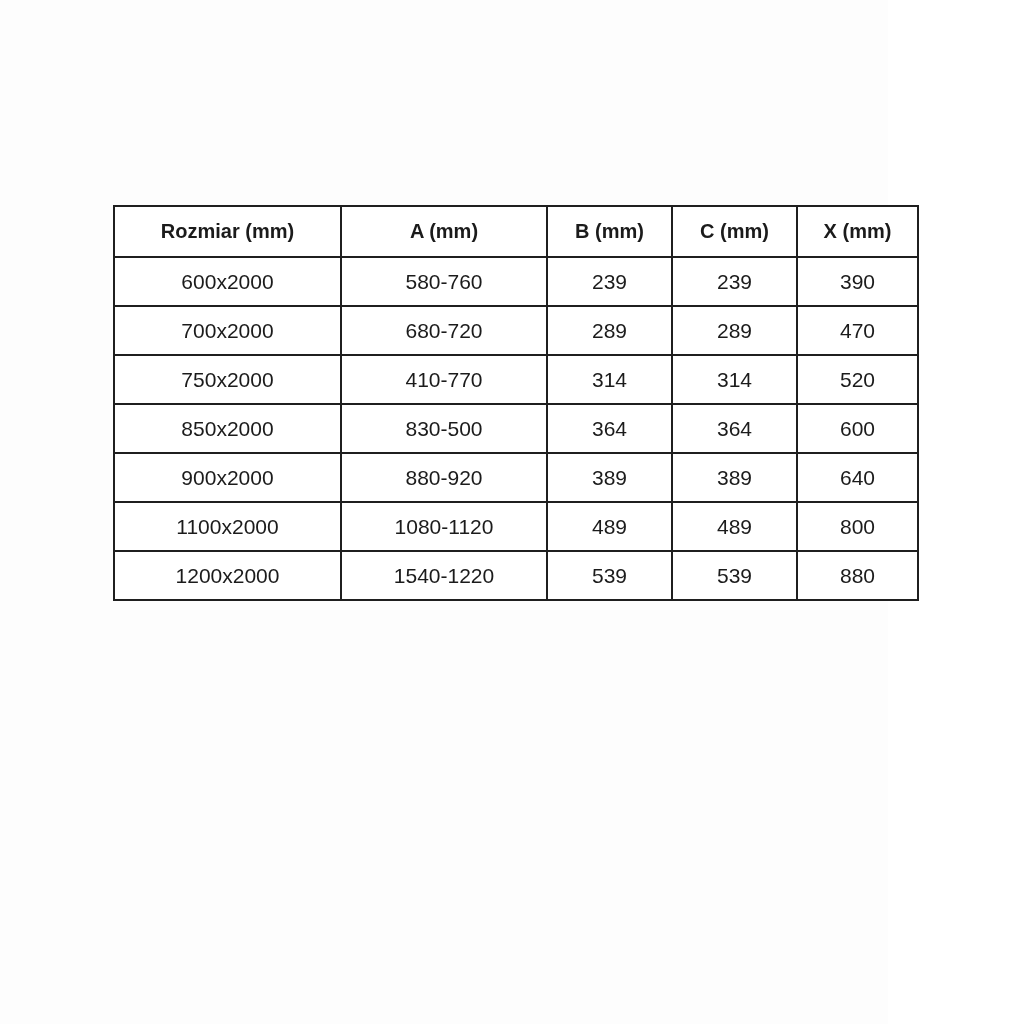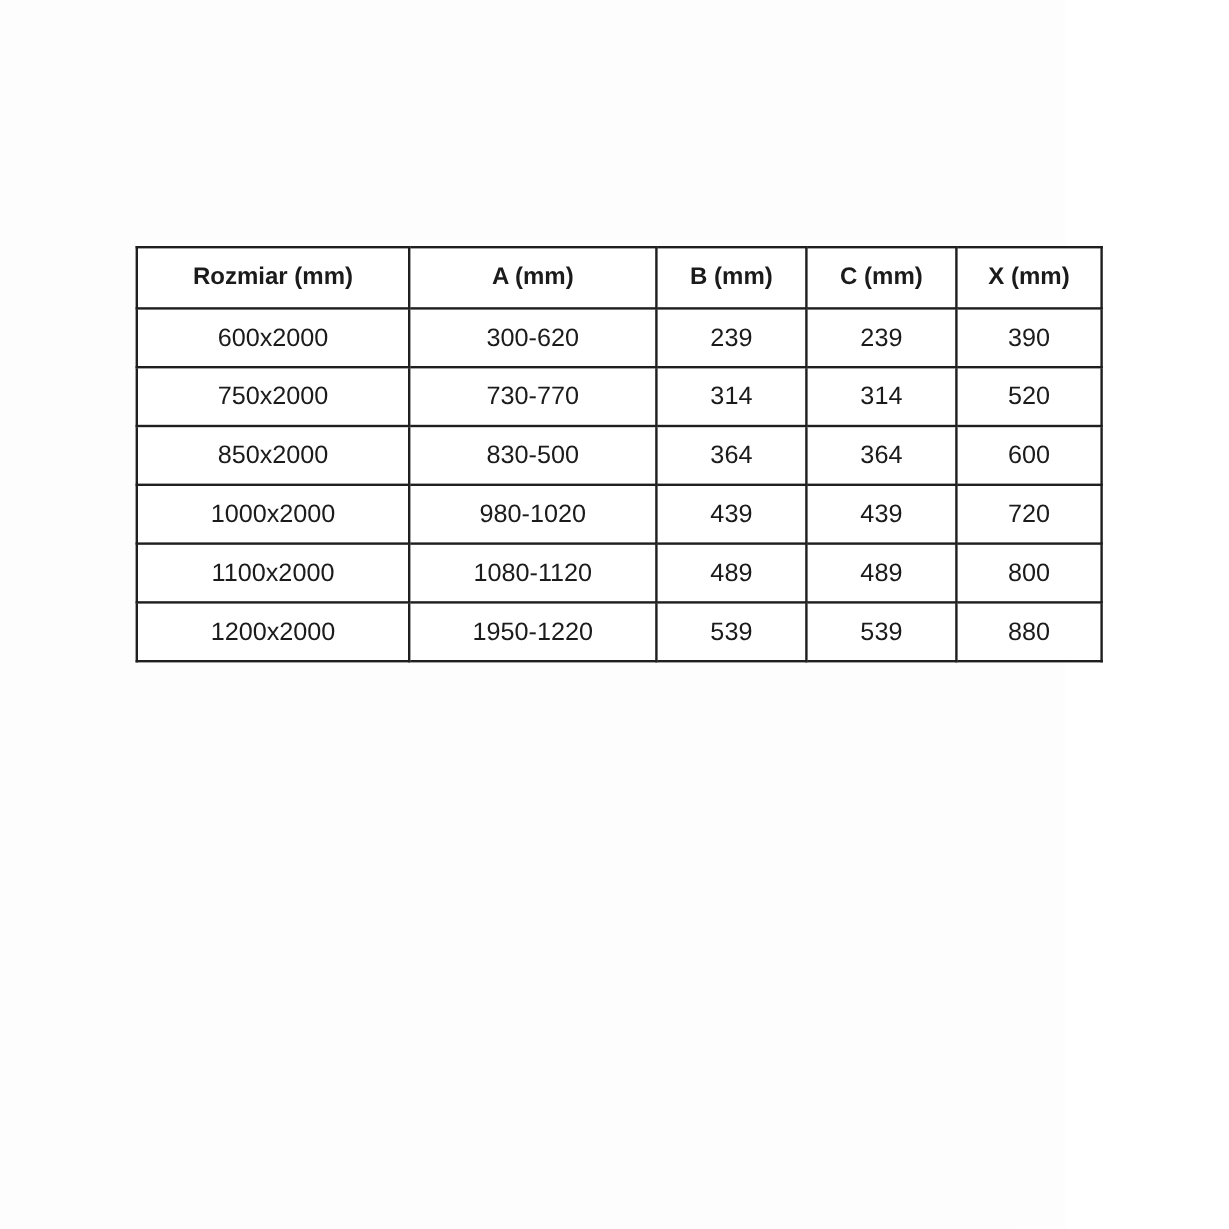--- a/index.html
+++ b/index.html
@@ -66,55 +66,62 @@
         <th>Rozmiar (mm)</th>
         <th>A (mm)</th>
         <th>B (mm)</th>
         <th>C (mm)</th>
         <th>X (mm)</th>
       </tr>
     </thead>
     <tbody>
         <tr>
           <td>600x2000</td>
-          <td>300-620</td>
+          <td>580-760</td>
           <td>239</td>
           <td>239</td>
           <td>390</td>
         </tr>
         <tr>
+          <td>700x2000</td>
+          <td>680-720</td>
+          <td>289</td>
+          <td>289</td>
+          <td>470</td>
+        </tr>
+        <tr>
           <td>750x2000</td>
-          <td>730-770</td>
+          <td>410-770</td>
           <td>314</td>
           <td>314</td>
           <td>520</td>
         </tr>
         <tr>
           <td>850x2000</td>
           <td>830-500</td>
           <td>364</td>
           <td>364</td>
           <td>600</td>
         </tr>
         <tr>
-          <td>1000x2000</td>
-          <td>980-1020</td>
-          <td>439</td>
-          <td>439</td>
-          <td>720</td>
+          <td>900x2000</td>
+          <td>880-920</td>
+          <td>389</td>
+          <td>389</td>
+          <td>640</td>
         </tr>
         <tr>
           <td>1100x2000</td>
           <td>1080-1120</td>
           <td>489</td>
           <td>489</td>
           <td>800</td>
         </tr>
         <tr>
           <td>1200x2000</td>
-          <td>1950-1220</td>
+          <td>1540-1220</td>
           <td>539</td>
           <td>539</td>
           <td>880</td>
         </tr>
       </tbody>
   </table>
 </div>
 
 </body></html>

